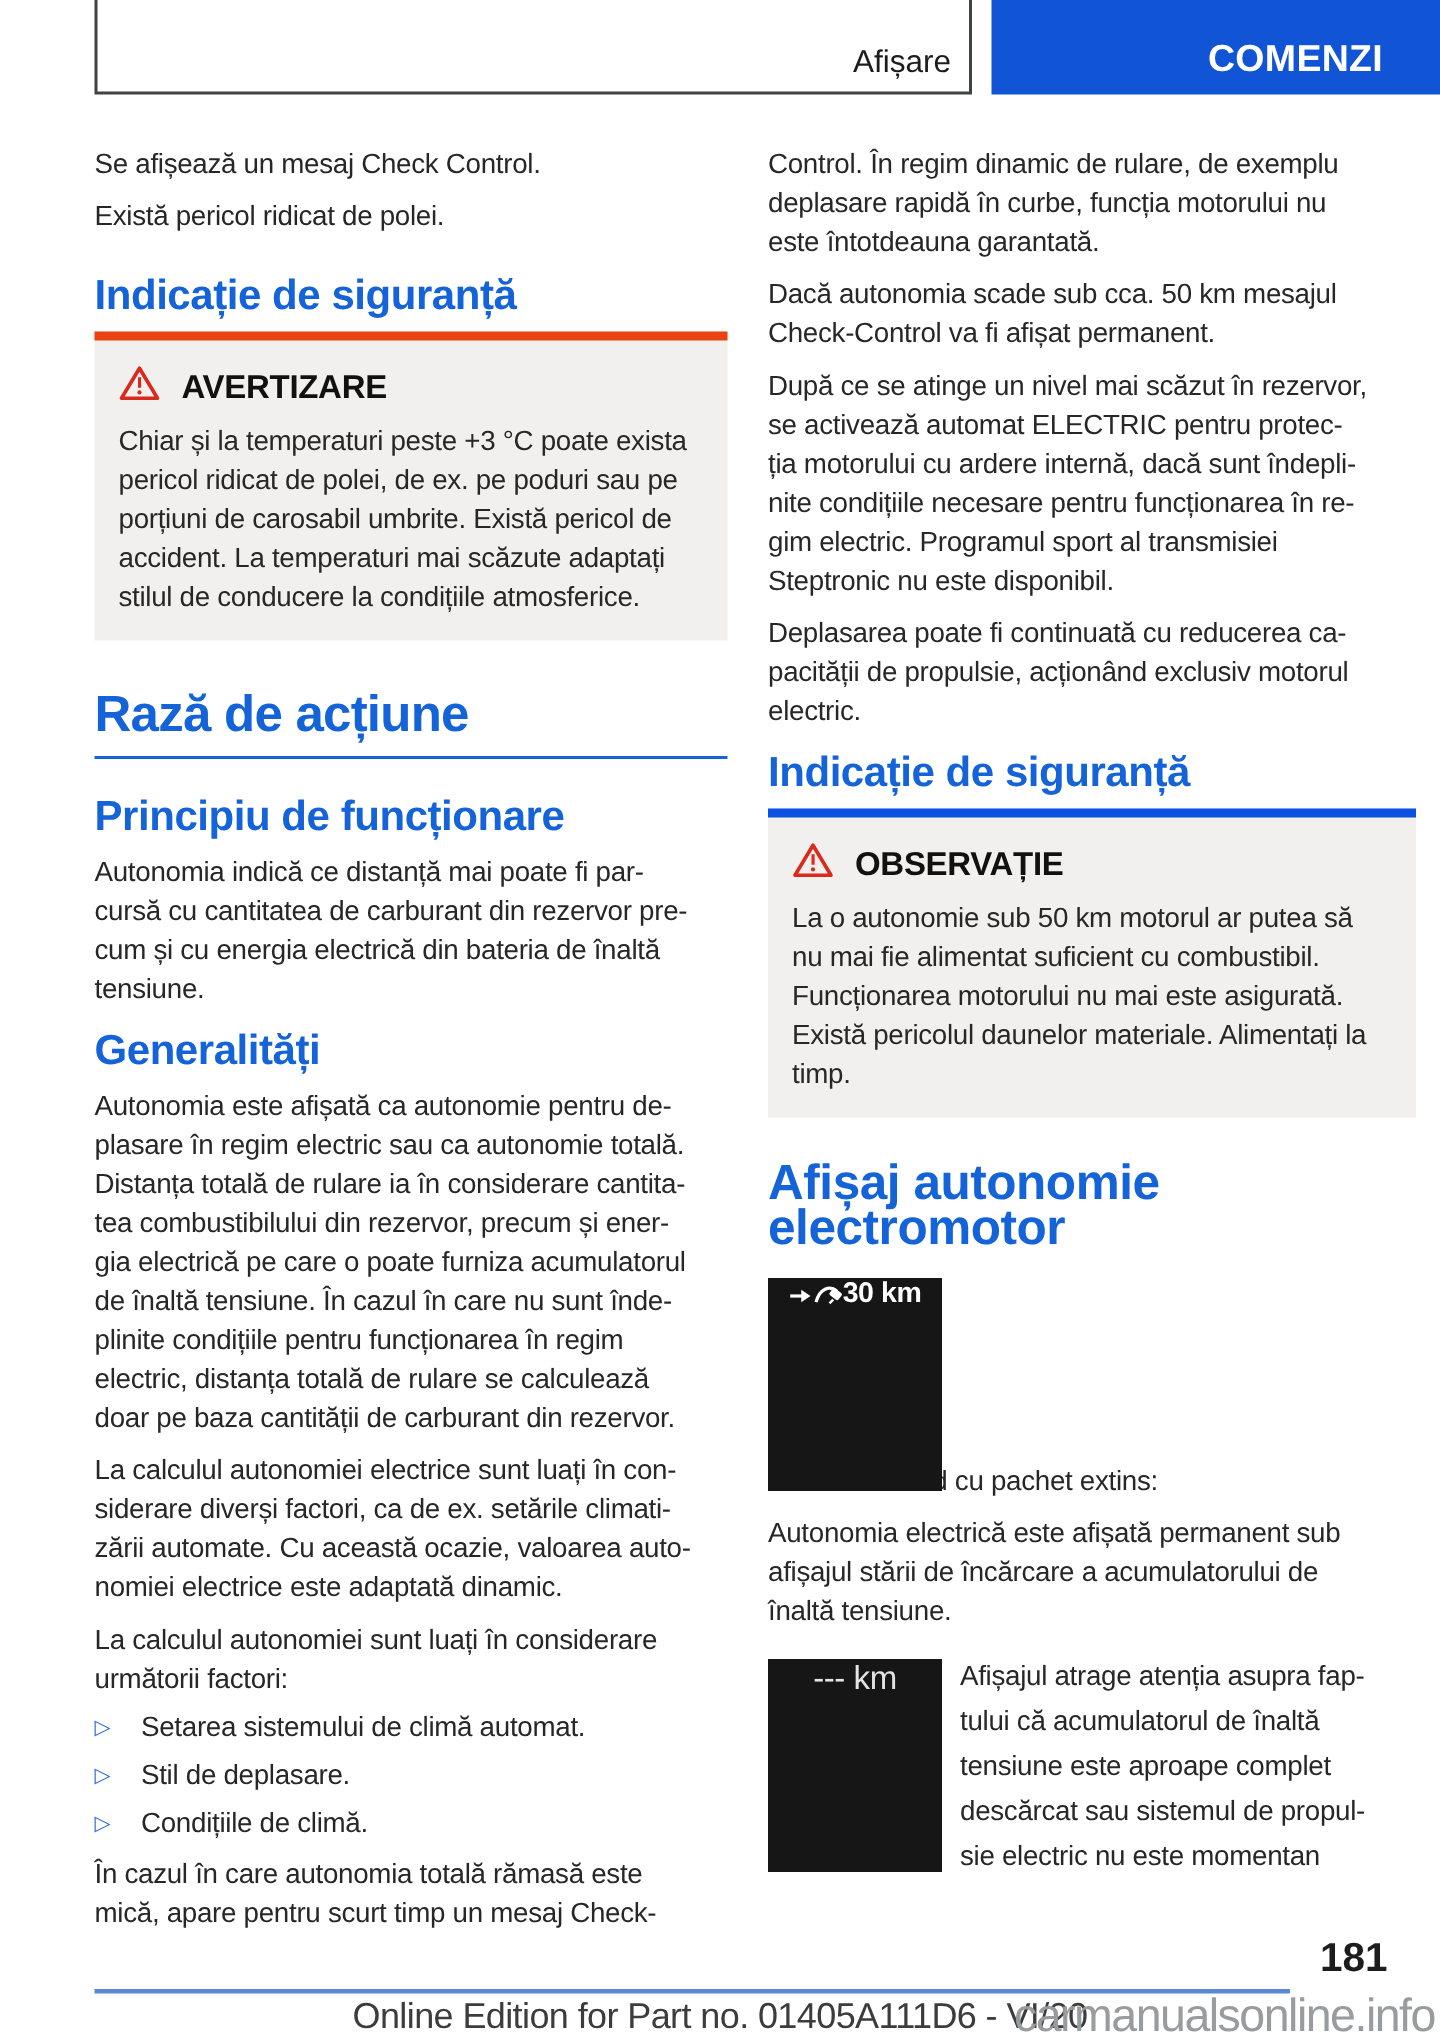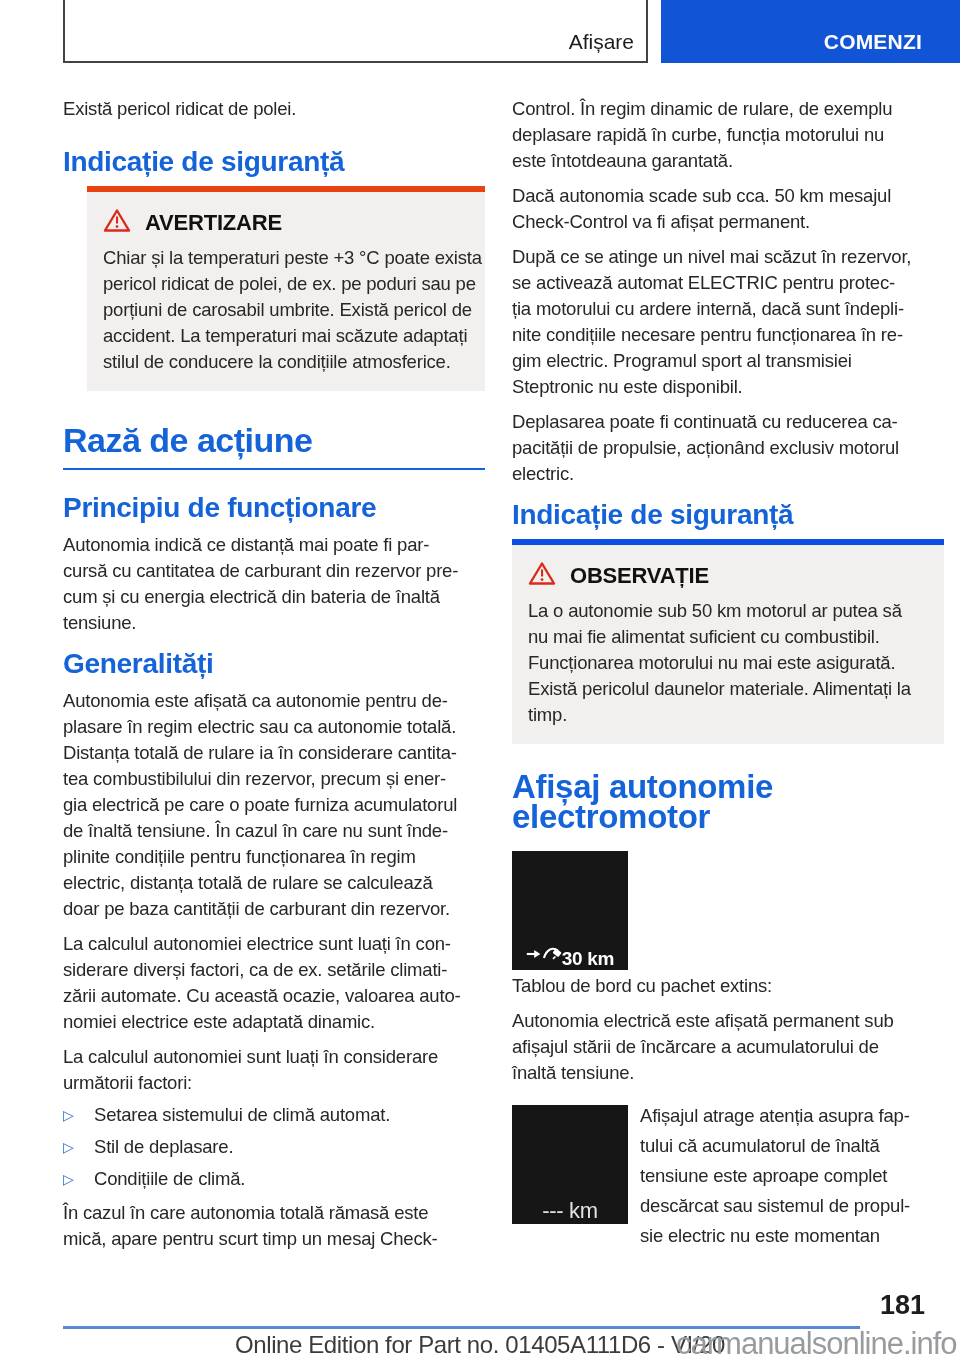--- a/index.html
+++ b/index.html
@@ -9,21 +9,21 @@
   }
   
   .header-tab {
     position:absolute; left:63px; top:-4px; width:585px; height:67px;
     background:#fff; border:2px solid #3f4346; box-sizing:border-box;
     display:flex; align-items:flex-end; justify-content:flex-end;
     padding:0 12px 7px 0; font-size:21px; color:#1c1c1c;
   }
   .comenzi-box {
     position:absolute; left:661px; top:0; width:299px; height:63px;
-    background:#1154d6; color:#fff; font-weight:bold; font-size:21px;
+    background:#1154d6; color:#fff; font-weight:bold; font-size:25px;
     display:flex; align-items:flex-end; justify-content:flex-end;
     padding:0 38px 9px 0; box-sizing:border-box; letter-spacing:0.2px;
   }
   
   .col-left  { position:absolute; left:63px;  top:96px; width:422px; }
   .col-right { position:absolute; left:512px; top:96px; width:432px; }
   .p {
     font-size:18.5px; line-height:26px; letter-spacing:-0.2px;
     white-space:pre; margin:0 0 9px 0;
   }
@@ -34,34 +34,34 @@
   }
   .h-sub {
     color:#1463d8; font-weight:bold; font-size:28px; line-height:30px;
     margin:24px 0 9px 0; letter-spacing:-0.3px;
   }
   .h-sub.first { margin-top:25px; }
   .h-sub.tight { margin-top:13px; }
   .h-sub.after-section { margin-top:23px; }
   
   .adm-box { background:#f1f0ee; margin:7px 0 0 0; padding:12px 16px 16px 16px; }
-  .adm-box.warning { border-top:6px solid #e84310;margin-left:24px; }
+  .adm-box.warning { border-top:6px solid #e84310; }
   .adm-box.notice  { border-top:6px solid #0b50e2; }
   .adm-title-row { display:flex; align-items:center; gap:14px; margin:4px 0 8px 0; }
   .adm-title { font-weight:bold; font-size:22px; color:#111; letter-spacing:-0.2px; }
   .adm-body { font-size:18.5px; line-height:26px; letter-spacing:-0.2px; white-space:pre; margin:0; }
   
   .bullet-row { display:flex; align-items:flex-start; margin:0 0 6px 0; }
   .bullet-marker { color:#2f6fd8; font-size:14px; line-height:26px; width:31px; flex:0 0 31px; }
   .bullet-text { font-size:18.5px; line-height:26px; letter-spacing:-0.2px; white-space:pre; }
   
   .figure { position:relative; margin:15px 0 8px 0; min-height:118px; }
   .display-box {
-    position:absolute; left:0; top:4px; width:116px; height:119px;
-    background:#161616; display:flex; align-items:flex-end; justify-content:center; gap:0;
+    position:absolute; left:0; top:4px; width:116px; height:142px;
+    background:#161616; display:flex; align-items:flex-start; justify-content:center; gap:0;
   }
   .display-value { color:#fff; font-weight:bold; font-size:19px; letter-spacing:-0.3px; }
   .display-value.dim { color:#e3e3e3; font-weight:normal; font-size:22px; }
   .figure-caption { margin-left:128px; }
   .figure-caption .p { line-height:30px; margin-bottom:2px; }
   .page-link { color:#5e87de; }
   
   .footer-rule { position:absolute; left:63px; top:1326px; width:797px; height:3px; background:#5c86d6; }
   .page-number { position:absolute; left:790px; top:1290px; width:135px; text-align:right; font-size:27px; font-weight:bold; color:#1d1d1d; }
   .edition-line { position:absolute; left:180px; top:1331px; width:600px; text-align:center; font-size:24px; color:#3c3c3c; letter-spacing:-0.4px; }
@@ -73,20 +73,21 @@
 <div class="page">
 
   <div class="header-tab">
     <span>Afișare</span>
   </div>
   <div class="comenzi-box">
     <span>COMENZI</span>
   </div>
 
   <div class="col-left">
+    <p class="p">Se afișează un mesaj Check Control.</p>
     <p class="p">Există pericol ridicat de polei.</p>
 
     <div class="h-sub first">Indicație de siguranță</div>
 
     <div class="adm-box warning">
       <div class="adm-title-row">
         <span>
           <svg width="28" height="25" viewBox="0 0 28 25">
             <path d="M14 2.5 L26 22.5 H2 Z" fill="none" stroke="#da2a1c" stroke-width="2.4" stroke-linejoin="round"></path>
             <rect x="13" y="8.5" width="2.1" height="7" fill="#da2a1c"></rect>

